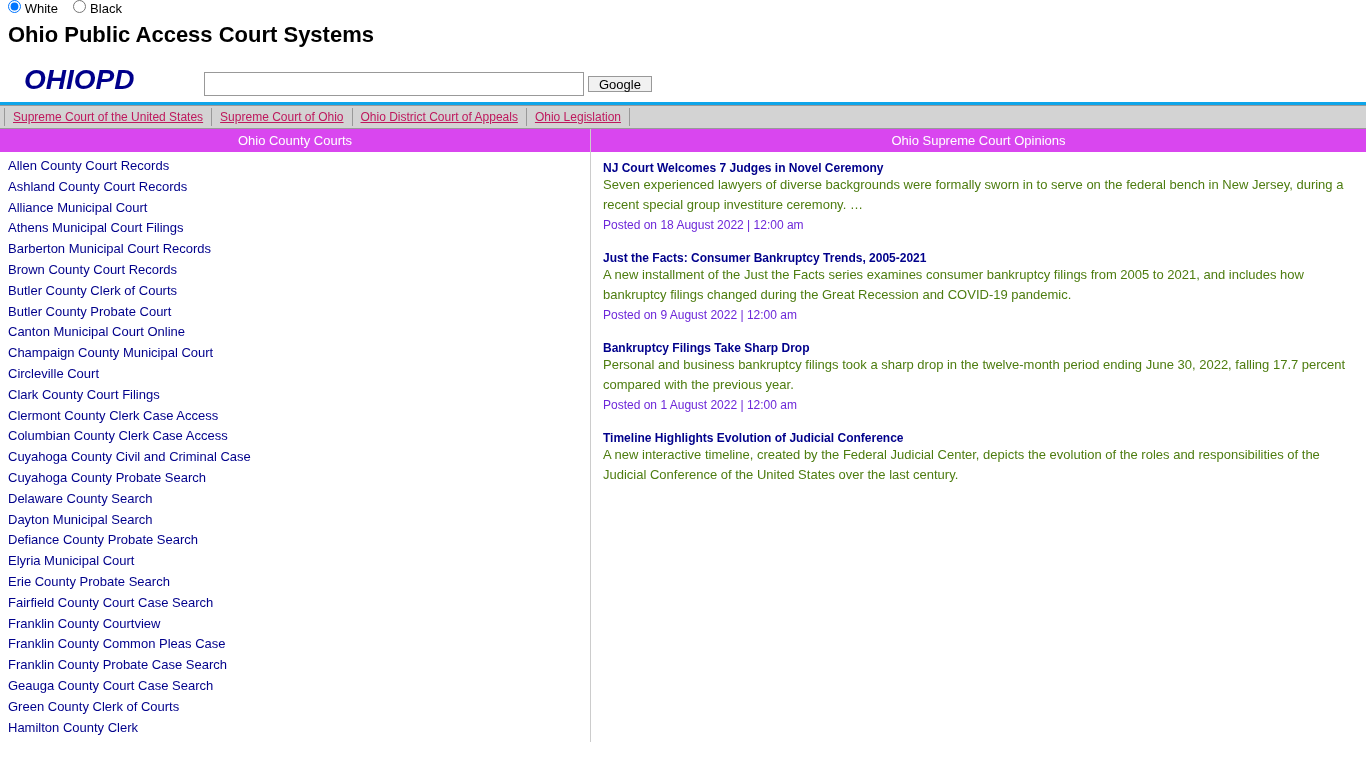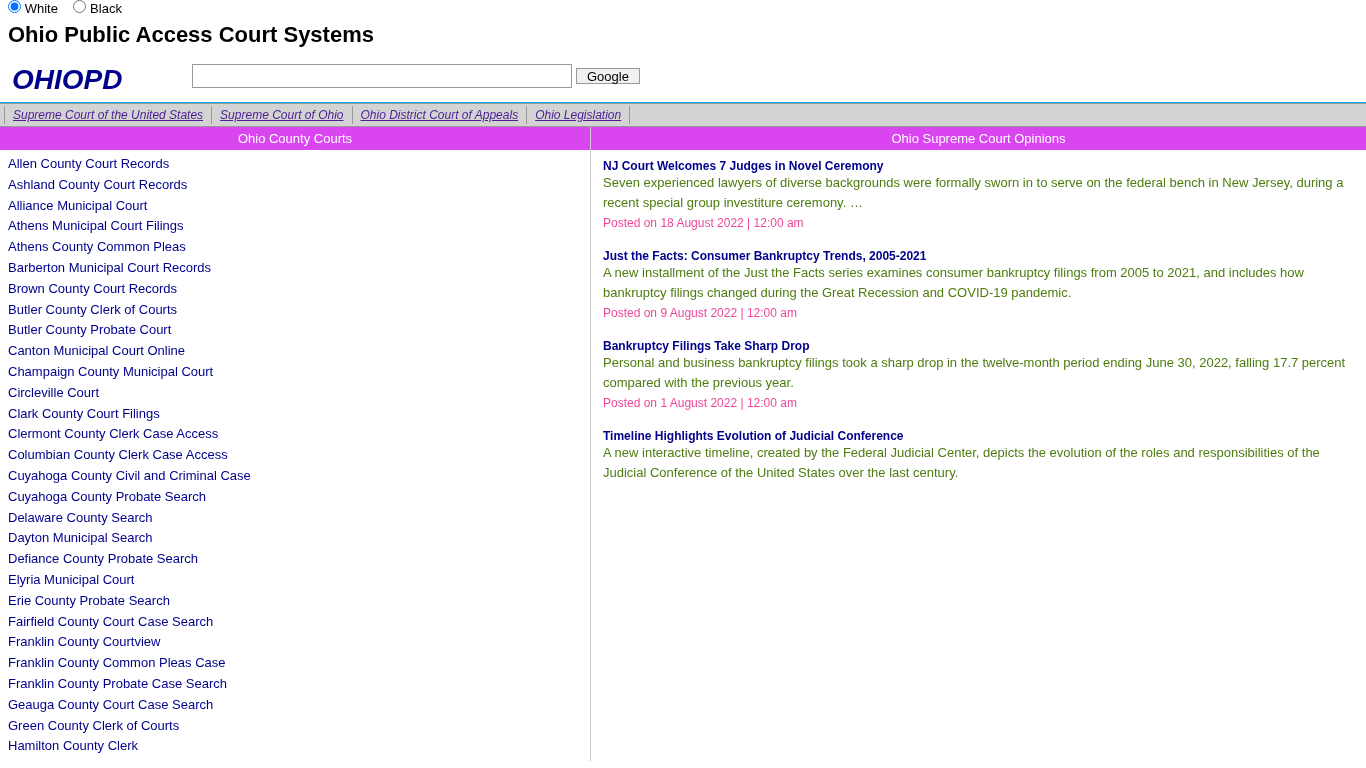--- a/index.html
+++ b/index.html
@@ -3,45 +3,45 @@
   <meta charset="utf-8">
   <style>
     * { margin: 0; padding: 0; box-sizing: border-box; }
     body { font-family: Arial, sans-serif; font-size: 13px; background: #fff; color: #000; }
 
     #theme-selector { padding: 0 8px; font-size: 13px; }
     #theme-selector label { margin-right: 12px; cursor: pointer; }
 
     #page-title { font-size: 22px; font-weight: bold; padding: 6px 8px 10px 8px; }
 
-    #header-bar { display: flex; align-items: flex-start; padding: 6px 12px; border-bottom: 1px solid #0ea5e9; }
+    #header-bar { display: flex; align-items: flex-end; padding: 6px 24px; border-bottom: 3px solid #0ea5e9; }
     #logo { color: #00008B; font-size: 28px; font-weight: bold; font-style: italic; min-width: 180px; }
     #search-form { display: flex; align-items: center; gap: 4px; }
     #search-input { width: 380px; height: 24px; border: 1px solid #999; padding: 2px 4px; font-size: 13px; }
     #search-button { height: 16px; padding: 0 10px; font-size: 13px; background: #f1f1f1; border: 1px solid #999; cursor: pointer; }
 
     #nav-bar { display: flex; background: #d3d3d3; border-top: 1px solid #999; border-bottom: 1px solid #999; padding: 2px 4px; gap: 0; }
-    .nav-item { font-size: 12px; color: #4c1d95; text-decoration: underline; cursor: pointer; padding: 2px 8px; border-right: 1px solid #999; white-space: nowrap; font-style: italic; }
+    .nav-item { font-size: 12px; color: #be185d; text-decoration: underline; cursor: pointer; padding: 2px 8px; border-right: 1px solid #999; white-space: nowrap; }
     .nav-item:first-child { border-left: 1px solid #999; }
 
     #main-content { display: flex; }
 
     #left-panel { width: 590px; min-width: 590px; }
     #right-panel { flex: 1; border-left: 1px solid #ccc; }
 
     .panel-header { background: #d946ef; color: #fff; text-align: center; padding: 4px 0; font-size: 13px; font-weight: normal; }
 
     #court-list { padding: 4px 8px; }
     .court-link { display: block; color: #00008B; text-decoration: none; font-size: 13px; line-height: 1.6; cursor: pointer; }
 
     #news-panel { padding: 8px 12px; }
     .news-item { margin-bottom: 18px; }
     .news-title { color: #00008B; font-weight: bold; font-size: 12px; margin-bottom: 6px; cursor: pointer; text-decoration: none; }
     .news-body { font-size: 13px; color: #4d7c0f; line-height: 1.5; margin-bottom: 4px; }
-    .news-date { font-size: 12px; color: #ec4899; margin-top: 4px; }
+    .news-date { font-size: 12px; color: #6d28d9; margin-top: 4px; }
   </style>
 </head>
 <body>
 
 <div id="theme-selector">
   <label>
     <input type="radio" name="theme" checked="" style="">
     <span>White</span>
   </label>
   <label>
@@ -68,21 +68,20 @@
   </div>
 
 <div id="main-content">
   <div id="left-panel">
     <div class="panel-header">Ohio County Courts</div>
     <div id="court-list">
     <a class="court-link" href="#">Allen County Court Records</a>
         <a class="court-link" href="#">Ashland County Court Records</a>
         <a class="court-link" href="#">Alliance Municipal Court</a>
         <a class="court-link" href="#">Athens Municipal Court Filings</a>
-        <a class="court-link" href="#">Athens County Common Pleas</a>
         <a class="court-link" href="#">Barberton Municipal Court Records</a>
         <a class="court-link" href="#">Brown County Court Records</a>
         <a class="court-link" href="#">Butler County Clerk of Courts</a>
         <a class="court-link" href="#">Butler County Probate Court</a>
         <a class="court-link" href="#">Canton Municipal Court Online</a>
         <a class="court-link" href="#">Champaign County Municipal Court</a>
         <a class="court-link" href="#">Circleville Court</a>
         <a class="court-link" href="#">Clark County Court Filings</a>
         <a class="court-link" href="#">Clermont County Clerk Case Access</a>
         <a class="court-link" href="#">Columbian County Clerk Case Access</a>

